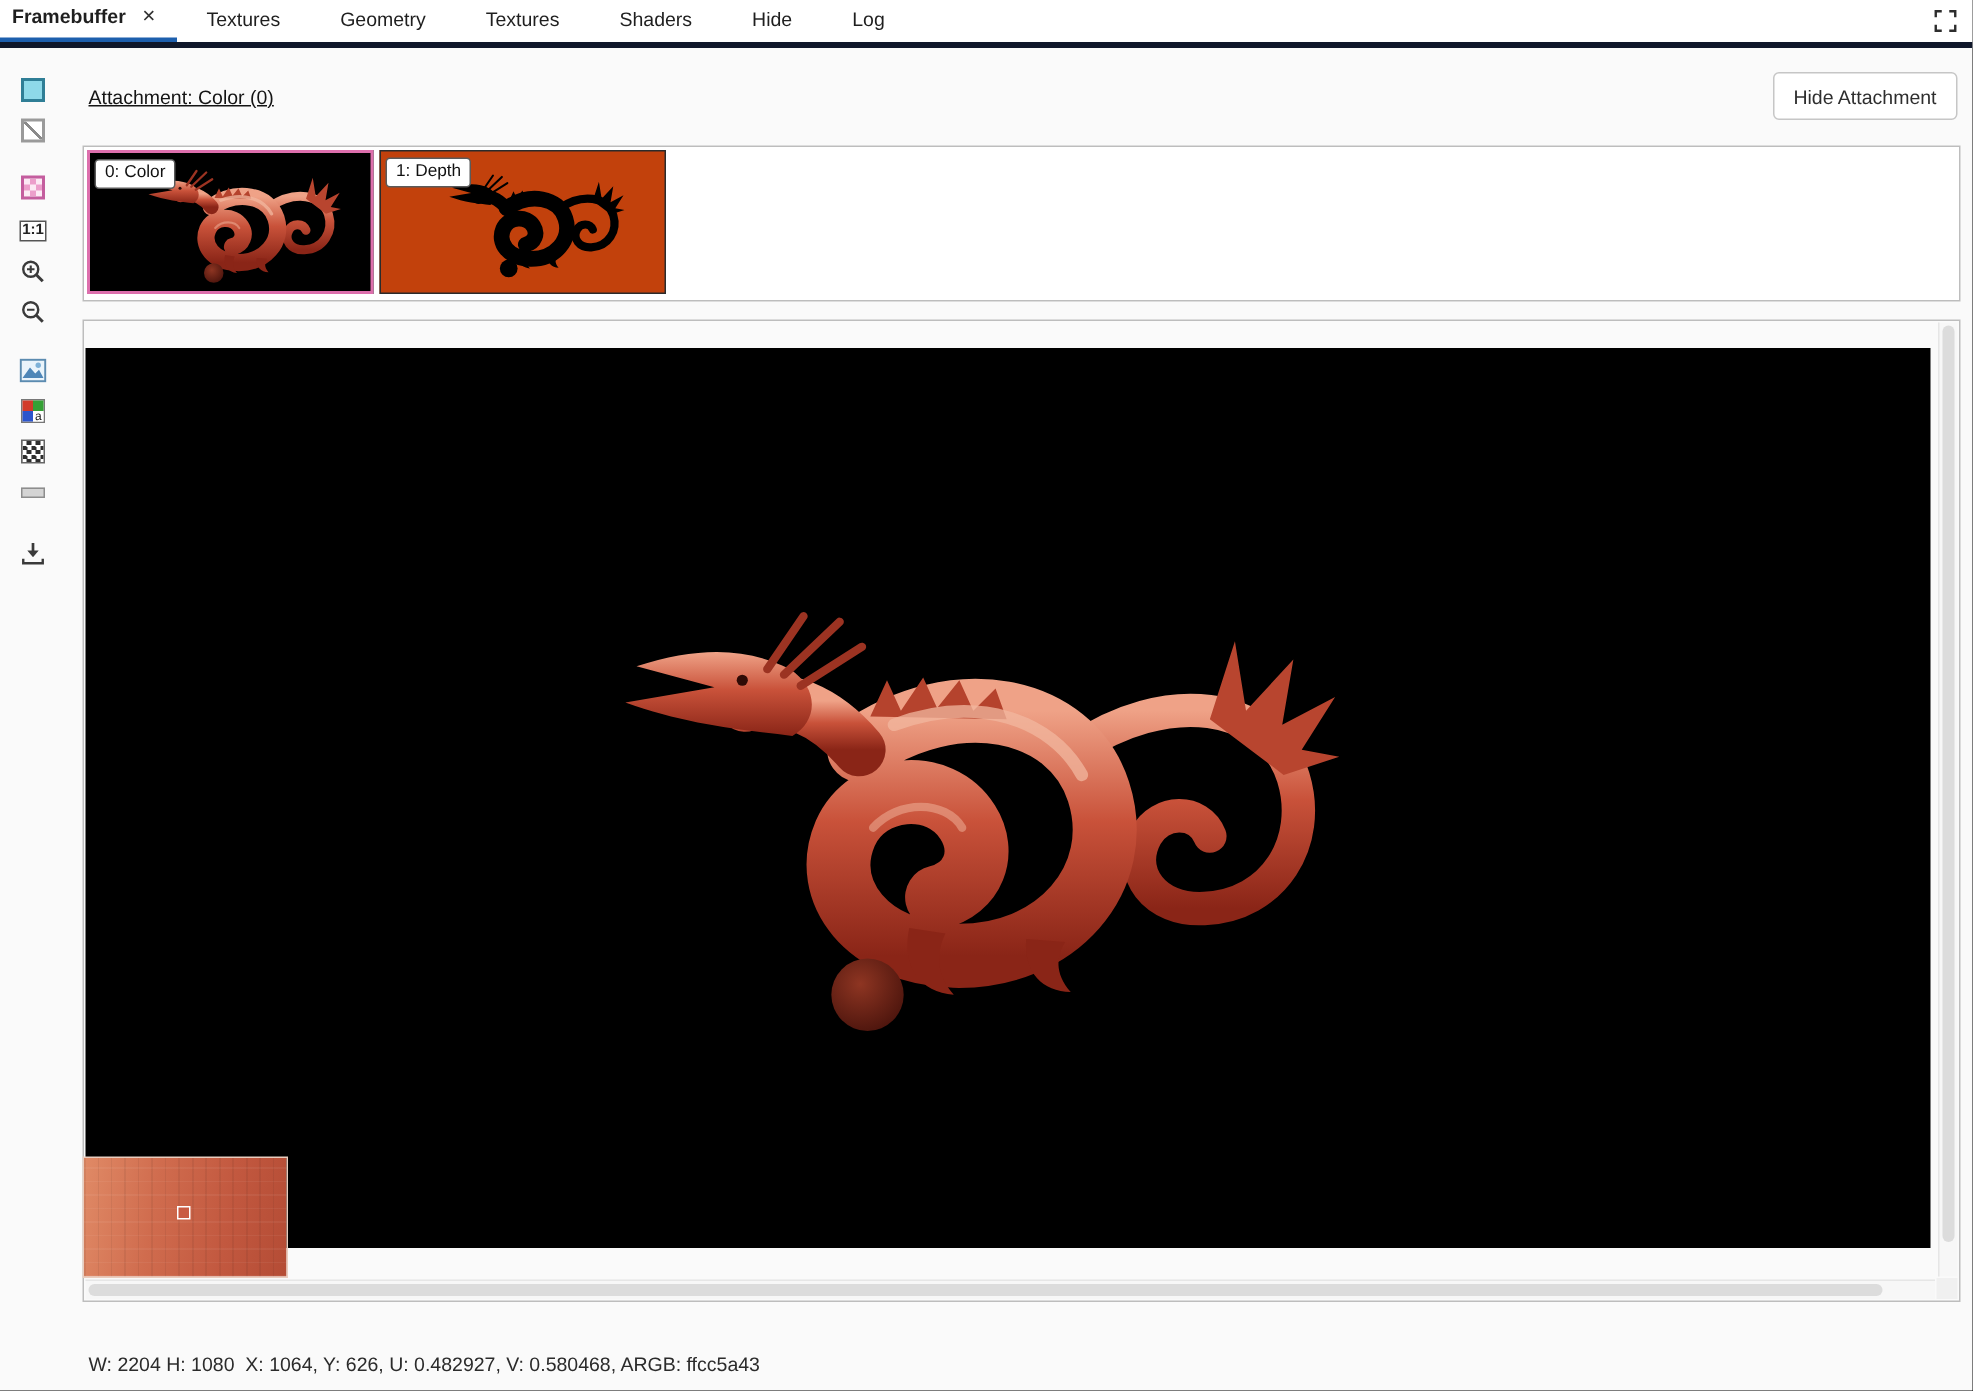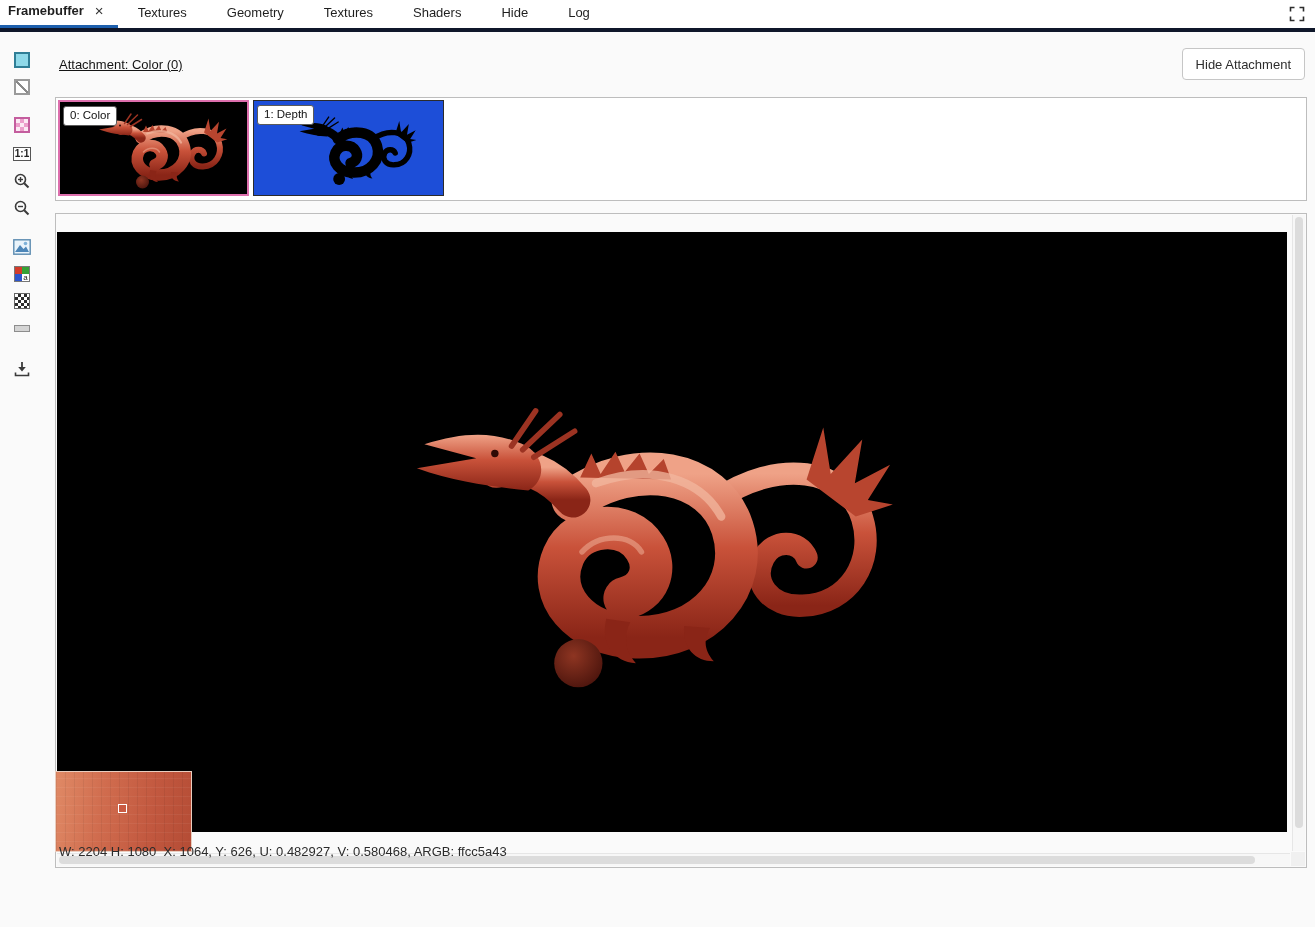--- a/index.html
+++ b/index.html
@@ -85,21 +85,21 @@
   .attach-panel {
     position:absolute; left:55px; right:8px; top:97px; height:104px;
     background:#ffffff; border:1px solid #bdbdbd;
     display:flex; align-items:flex-start; gap:4px; padding:2px;
   }
   .thumb {
     position:relative; width:191px; height:96px;
     display:flex; align-items:center; justify-content:center;padding-left:15px;
   }
   .thumb.color-thumb { background:#000; border:2px solid #dd6fad; }
-  .thumb.depth-thumb { background:#1d4ed8; border:1px solid #2b2b2b;text-decoration:underline; }
+  .thumb.depth-thumb { background:#c2410c; border:1px solid #2b2b2b;text-decoration:underline; }
   .thumb-label {
     position:absolute; top:4px; left:3px;
     background:#ffffff; border:1px solid #5a5a5a; border-radius:3px;
     font-size:11.5px; color:#111; padding:1px 6px; line-height:1.35;
     white-space:nowrap;
   }
   .depth-thumb svg { filter:brightness(0); }
 
   
   .viewport-frame {
@@ -139,21 +139,21 @@
       repeating-linear-gradient(90deg, rgba(0,0,0,0.06) 0 1px, transparent 1px 9px),
       linear-gradient(100deg, #e08a66 0%, #d06c4e 35%, #c2583f 70%, #b44c35 100%);
   }
   .pixel-indicator {
     position:absolute; left:62px; top:32px; width:9px; height:9px;
     border:1.5px solid #ffffff; background:#c95a42;
   }
 
   
   .statusbar {
-    position:absolute; left:59px; top:844px; height:18px;
+    position:absolute; left:59px; top:902px; height:18px;
     font-size:13px; color:#2b2b2b; white-space:pre;
   }
 </style>
 </head>
 <body>
 
 <svg class="hidden-defs" aria-hidden="true">
   <defs>
     <linearGradient id="dragGrad" x1="0" y1="0" x2="0" y2="1">
       <stop offset="0" stop-color="#efa287"></stop>

